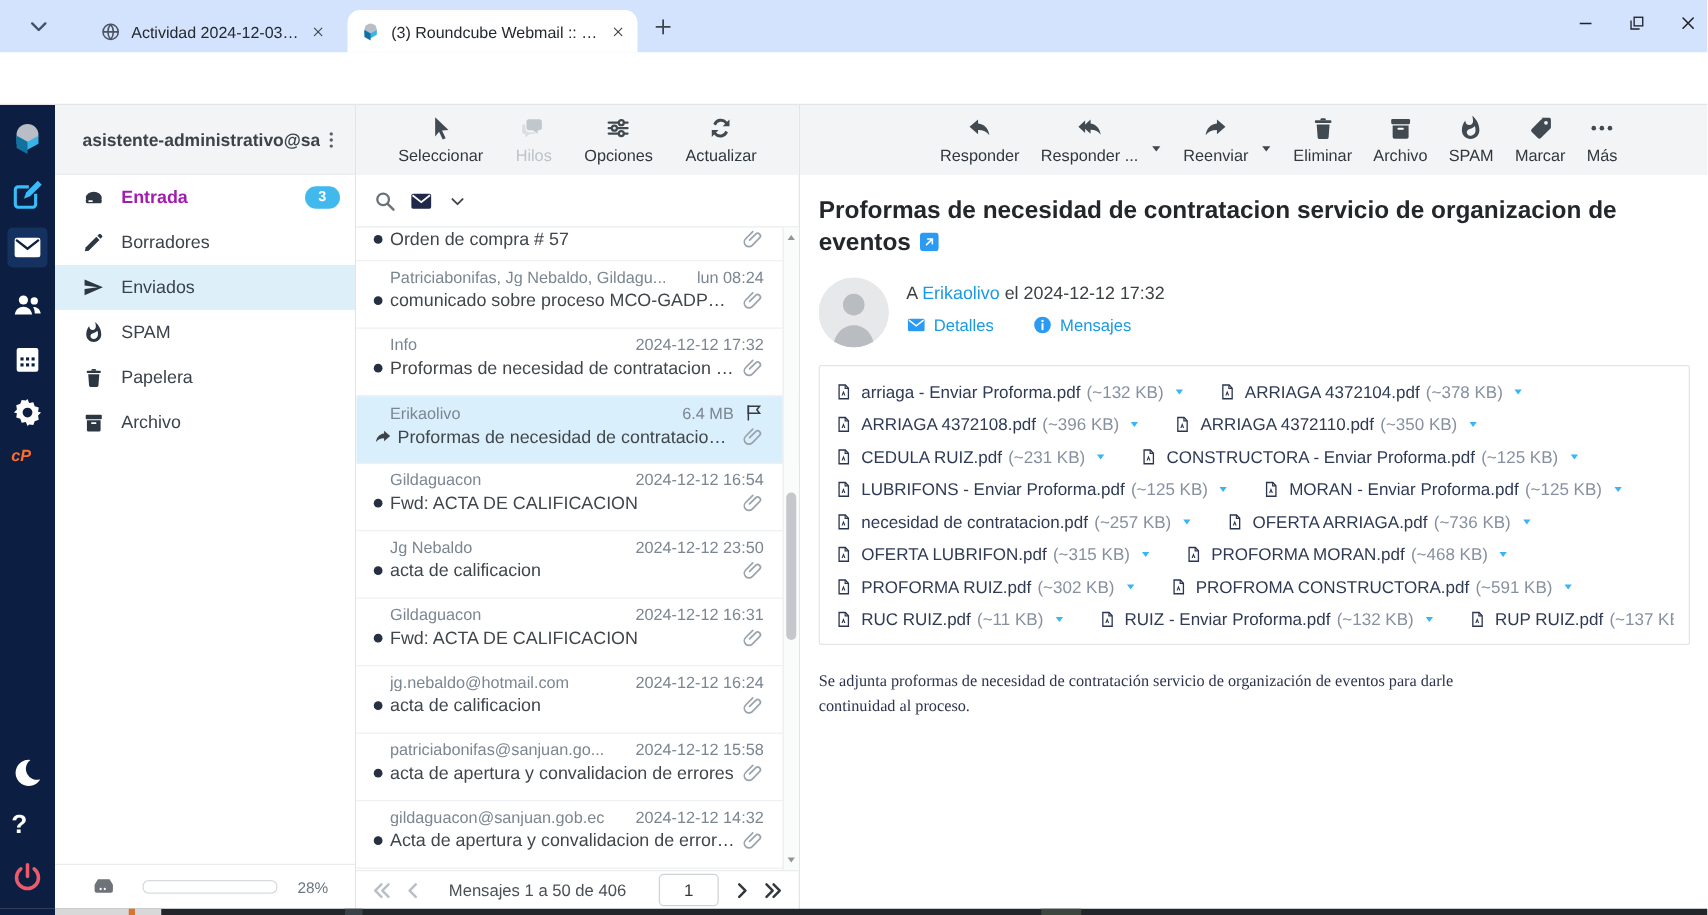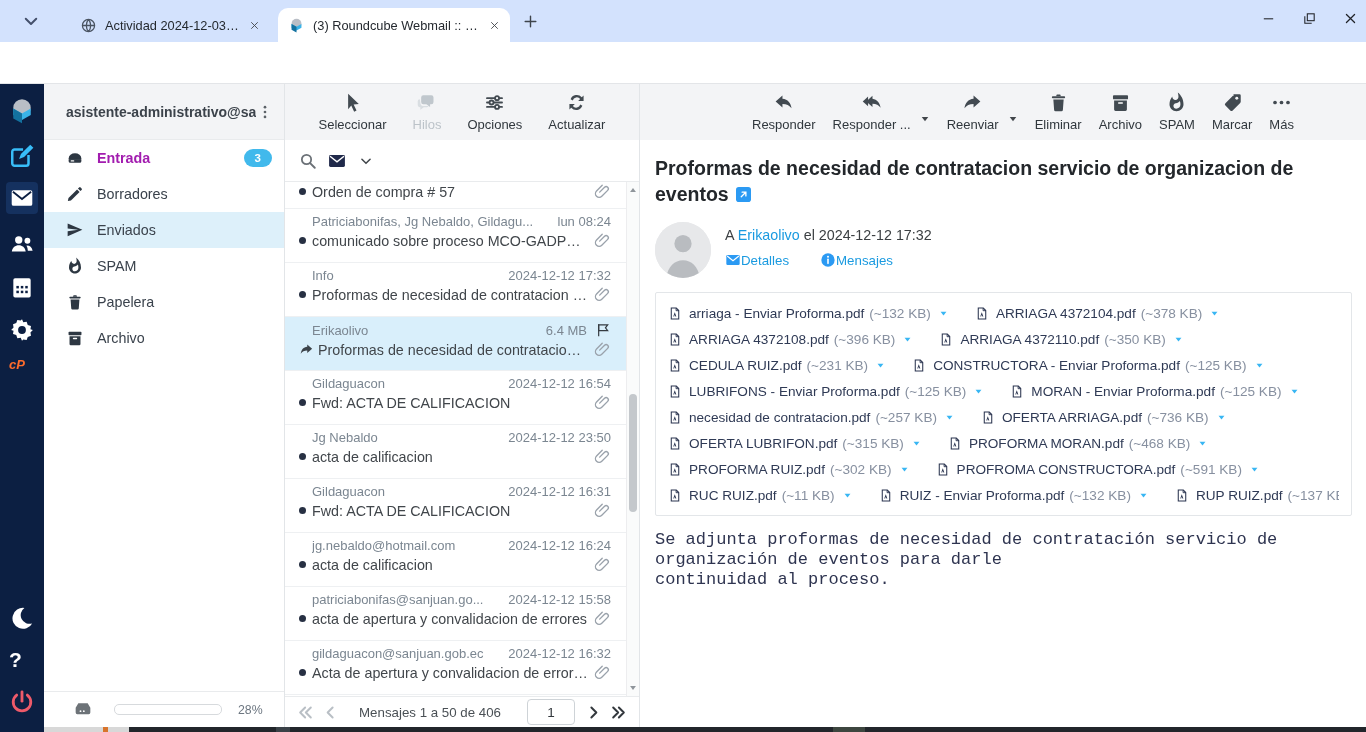--- a/index.html
+++ b/index.html
@@ -111,30 +111,30 @@
   .readmain{flex:1;overflow:hidden;padding:13px 14px 0 15px;}
   .subject{font-size:19.5px;font-weight:bold;color:#23272b;line-height:26px;max-width:705px;margin:2px 0 15px;}
   .extlink{width:15px;height:15px;display:inline-block;vertical-align:-1px;margin-left:7px;}
   .senderrow{display:flex;gap:14px;margin-bottom:14px;}
   .avatar{width:56px;height:56px;border-radius:50%;background:#e7e8ea;overflow:hidden;flex:none;}
   .avatar svg{width:100%;height:100%;}
   .meta{padding-top:5px;}
   .toline{font-size:14.3px;color:#3c4043;}
   .toline a{color:#1a9ae0;text-decoration:none;cursor:pointer;}
   .metalinks{display:flex;align-items:center;gap:31px;margin-top:9px;}
-  .metalink{display:flex;align-items:center;gap:0;font-size:13.3px;color:#1a9ae0;cursor:pointer;}
+  .metalink{display:flex;align-items:center;gap:6px;font-size:13.3px;color:#1a9ae0;cursor:pointer;}
   .metalink .icon{width:16px;height:16px;}
   .attachbox{border:1px solid #e3e6e9;border-radius:2px;padding:7px 12px;margin-top:2px;}
   .arow{height:26px;display:flex;align-items:center;white-space:nowrap;overflow:hidden;}
   .chip{display:inline-flex;align-items:center;cursor:pointer;margin-right:27px;}
   .chip .pdfic{width:14px;height:17px;color:#2b3550;margin-right:7px;}
   .aname{font-size:13.6px;color:#2f3a55;}
   .asize{font-size:13.6px;color:#8790a0;margin-left:5px;}
   .acaret{width:9px;height:9px;color:#38b6f3;margin-left:8px;}
-  .bodytext{margin-top:14px;font-family:Liberation Mono, monospace;font-size:17px;line-height:20px;color:#2e3450;}
+  .bodytext{margin-top:19px;font-family:Liberation Serif, serif;font-size:13px;line-height:20px;color:#2e3450;}
 
   
   .bottomstrip{position:absolute;left:0;bottom:0;width:100%;height:5px;background:#22262b;}
   .bs{position:absolute;top:0;height:5px;}
   .bs.navy{left:0;width:44px;background:#0c1f42;}
   .bs.gray{left:44px;width:85px;background:#d8d8d8;}
   .bs.odot{left:103px;width:5px;background:#d8742c;}
   .bs.lite1{left:276px;width:14px;background:#3a4147;}
   .bs.lite2{left:833px;width:32px;background:#3d463f;}
 </style>
@@ -591,21 +591,21 @@
             <span class="icon mclip">
               <svg viewBox="0 0 24 24" fill="none" stroke="currentColor" stroke-width="1.9" stroke-linecap="round">
                 <path d="M8 12.9l6.9-6.9a3.1 3.1 0 0 1 4.4 4.4l-8.3 8.3a5.2 5.2 0 0 1-7.4-7.4l8-8"></path>
               </svg>
             </span>
           </div>
         </div>
         <div class="msgrow">
           <div class="l1">
             <span class="msender">gildaguacon@sanjuan.gob.ec</span>
-            <span class="mdate">2024-12-12 16:32</span>
+            <span class="mdate">2024-12-12 14:32</span>
           </div>
           <div class="l2">
             <span class="mdot"></span>
             <span class="msubj">Acta de apertura y convalidacion de errores</span>
             <span class="icon mclip">
               <svg viewBox="0 0 24 24" fill="none" stroke="currentColor" stroke-width="1.9" stroke-linecap="round">
                 <path d="M8 12.9l6.9-6.9a3.1 3.1 0 0 1 4.4 4.4l-8.3 8.3a5.2 5.2 0 0 1-7.4-7.4l8-8"></path>
               </svg>
             </span>
           </div>

